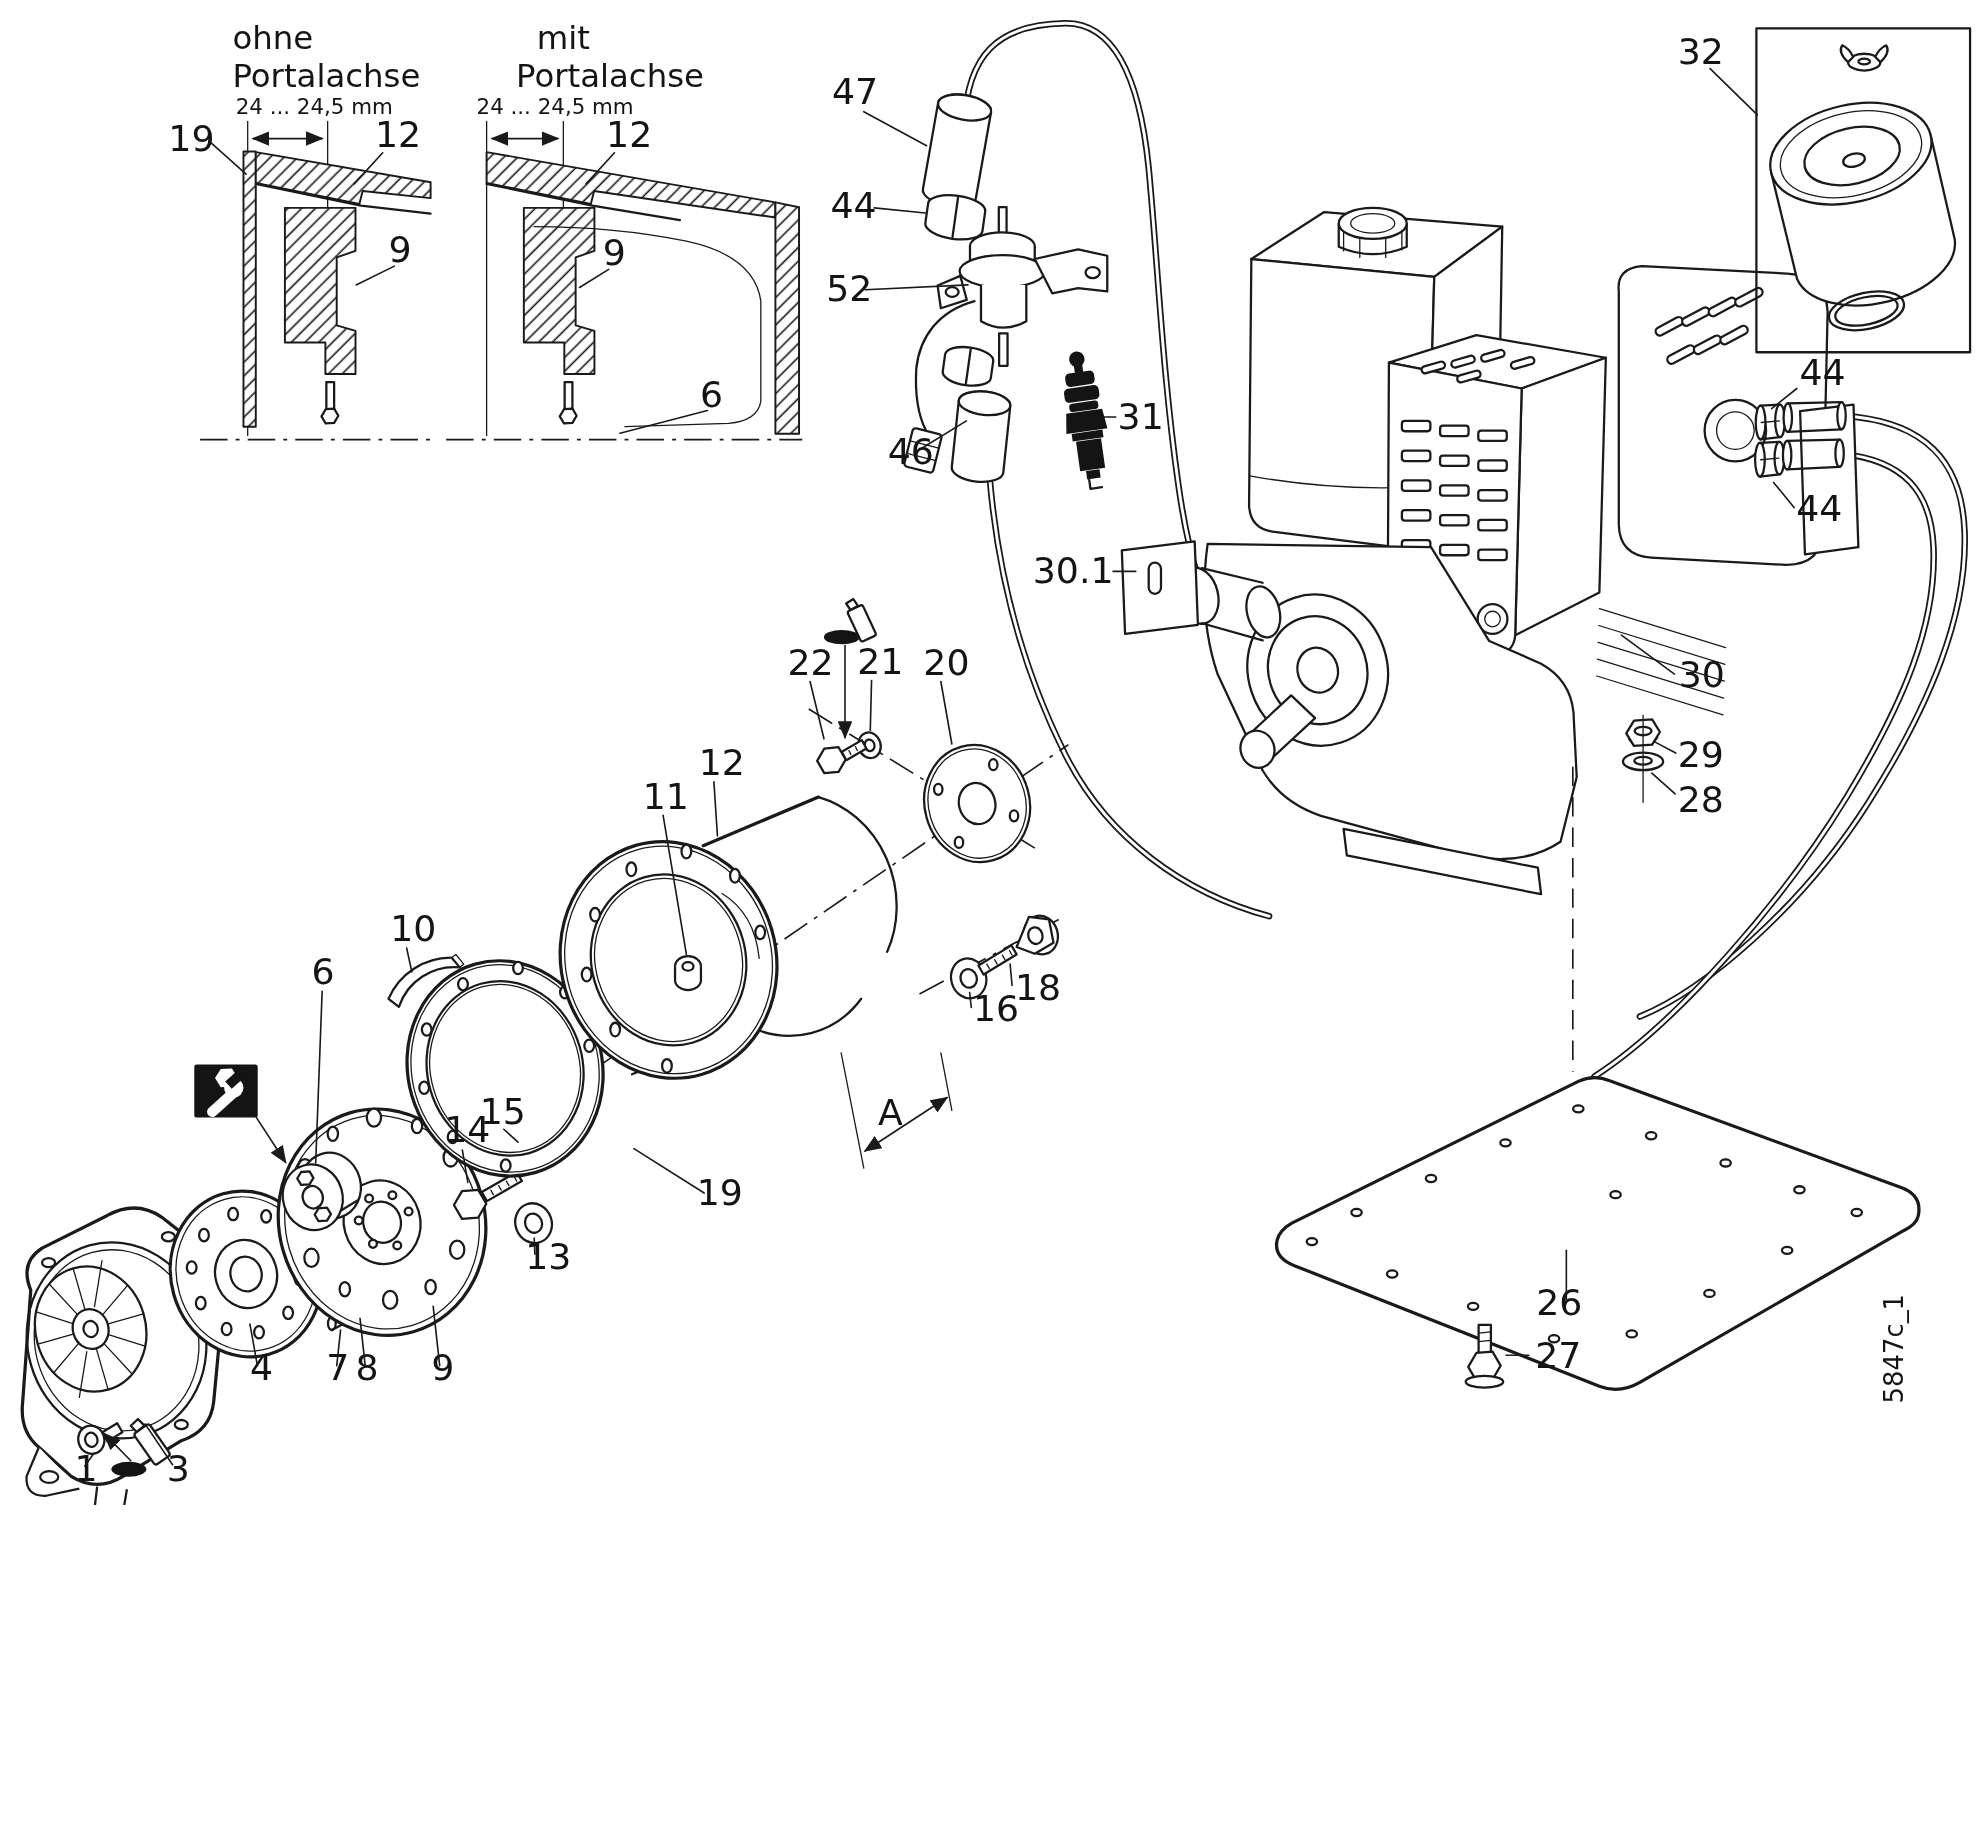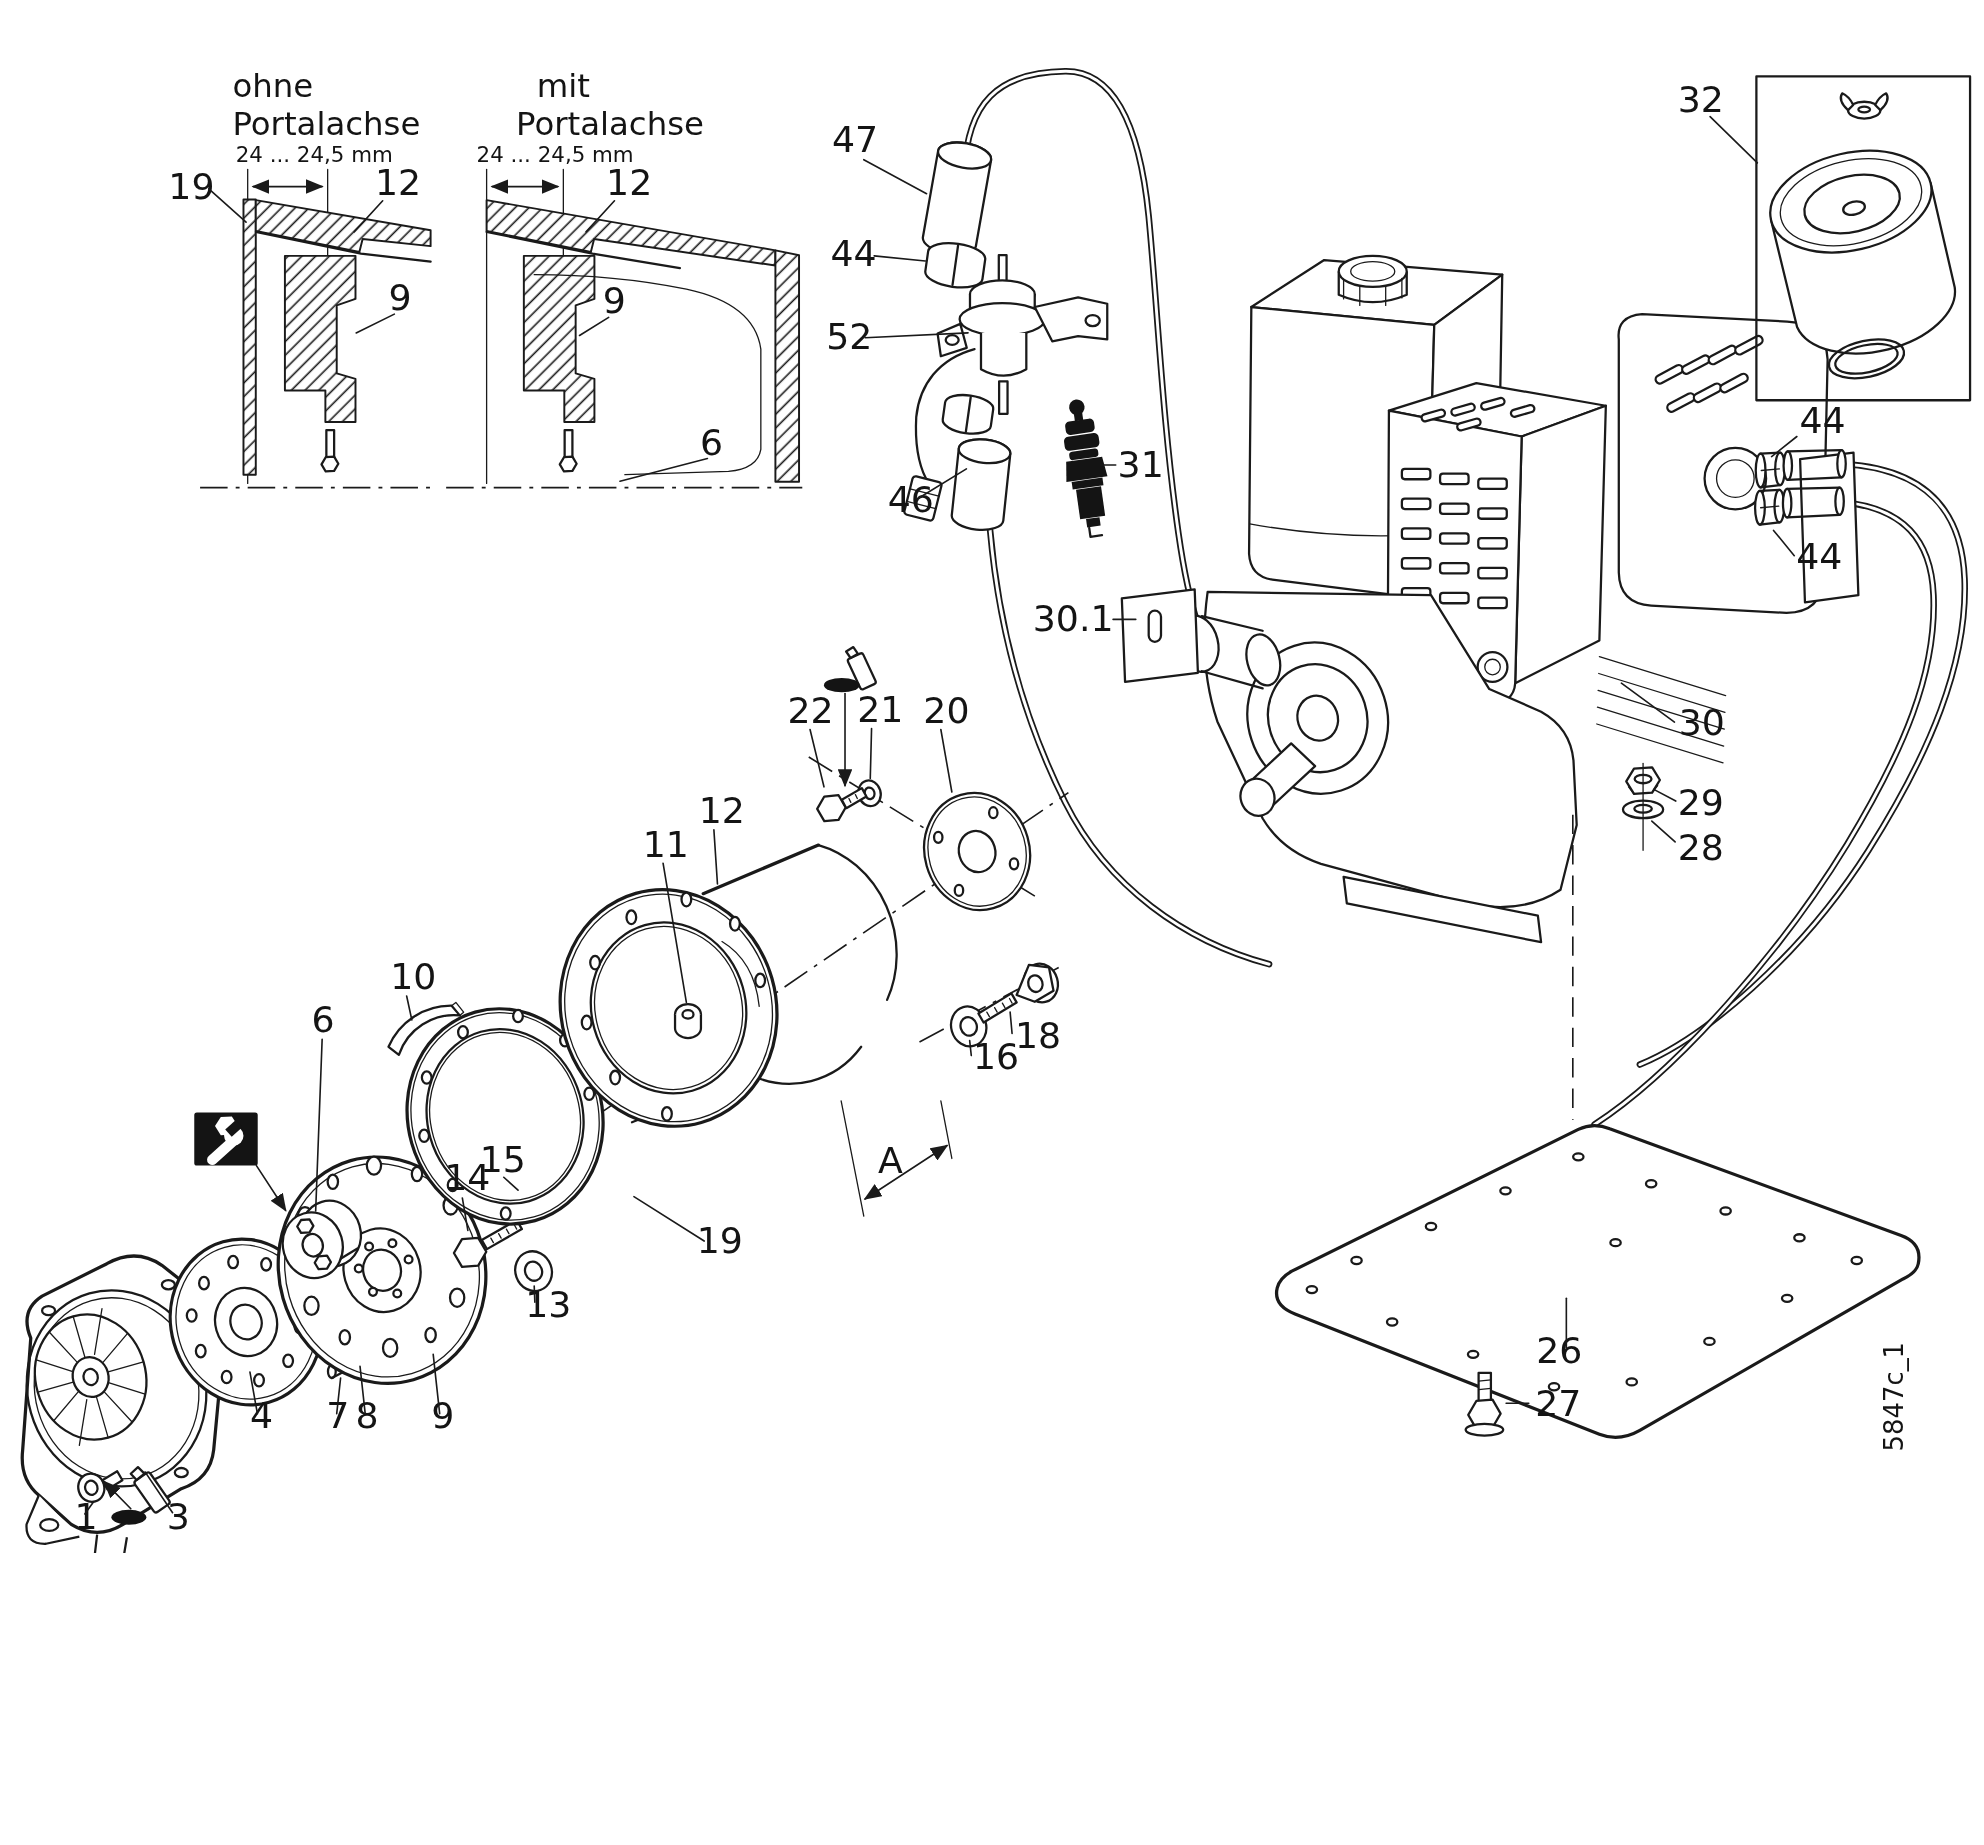--- a/index.html
+++ b/index.html
@@ -1,16 +1,16 @@
 <!DOCTYPE html>
 <html style="font-size:6.4px"><head>
 <meta charset="utf-8">
 <style>
   html,body{margin:0;padding:0;background:#ffffff;}
-  .diagram-wrap{width:100vw;background:#fff;margin-top:48px;}
+  .diagram-wrap{width:100vw;background:#fff;}
   svg{display:block;width:100%;height:auto;background:#fff;}
   text{font-family:"DejaVu Sans","Liberation Sans",sans-serif;fill:#141414;}
   .co{font-size:112px;}
   .title-txt{font-size:100px;}
   .dim-txt{font-size:66px;}
   .code-txt{font-size:80px;}
   .ln{fill:none;stroke:#1a1a1a;stroke-width:7;stroke-linejoin:round;stroke-linecap:round;}
   .ln-thin{fill:none;stroke:#1a1a1a;stroke-width:4;stroke-linejoin:round;stroke-linecap:round;}
   .ln-heavy{fill:none;stroke:#1a1a1a;stroke-width:10;stroke-linejoin:round;stroke-linecap:round;}
   .wh{fill:#ffffff;stroke:#1a1a1a;stroke-width:7;stroke-linejoin:round;}

